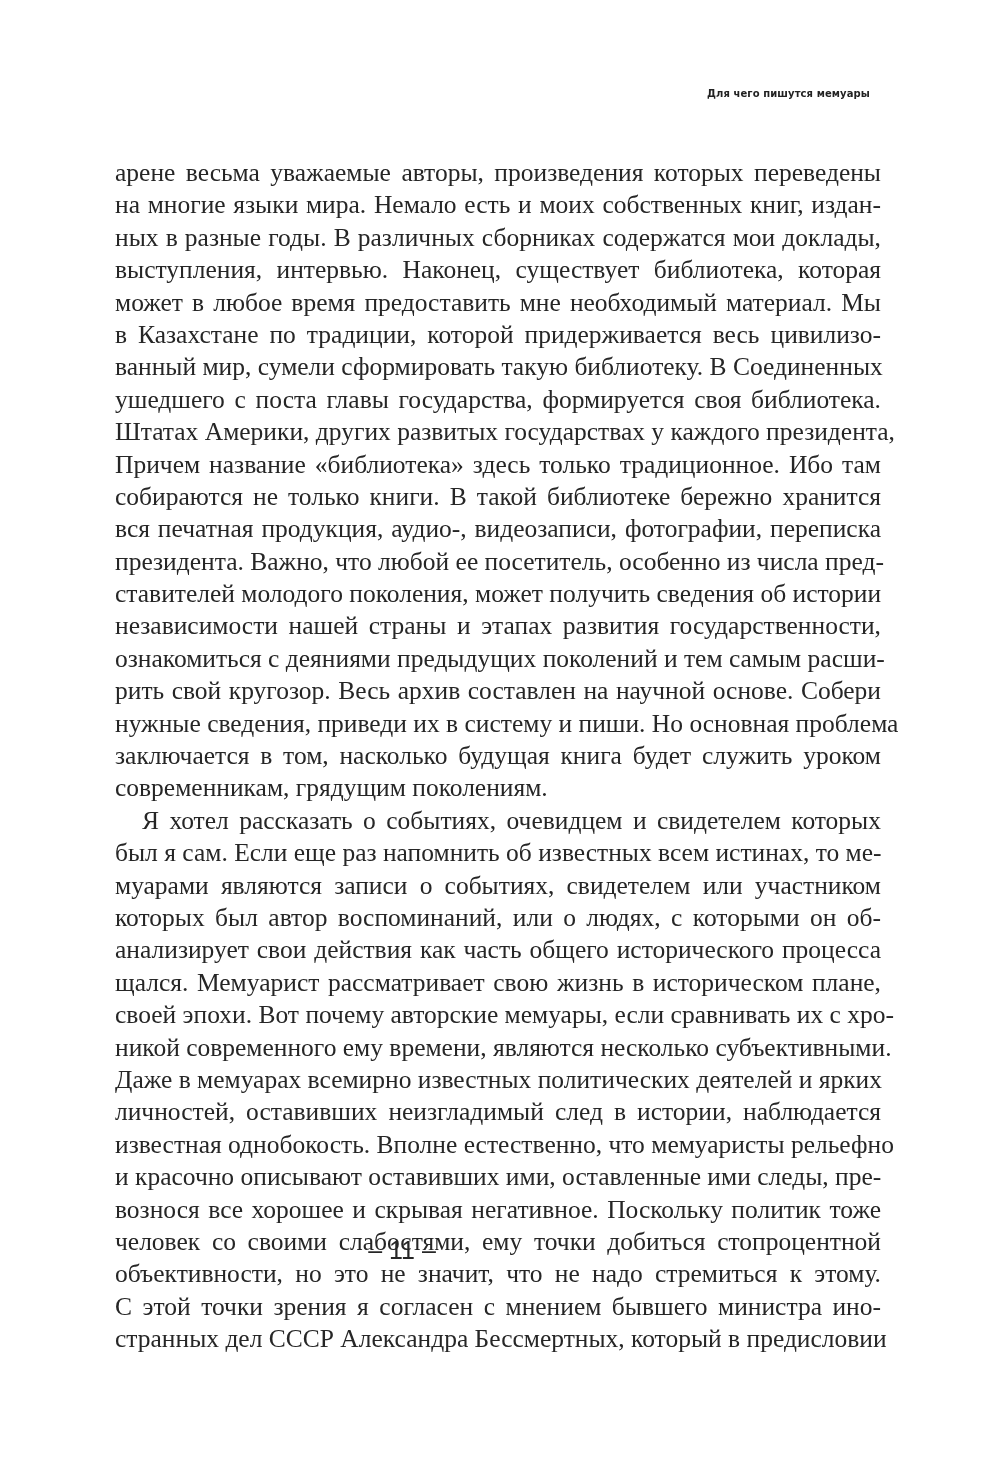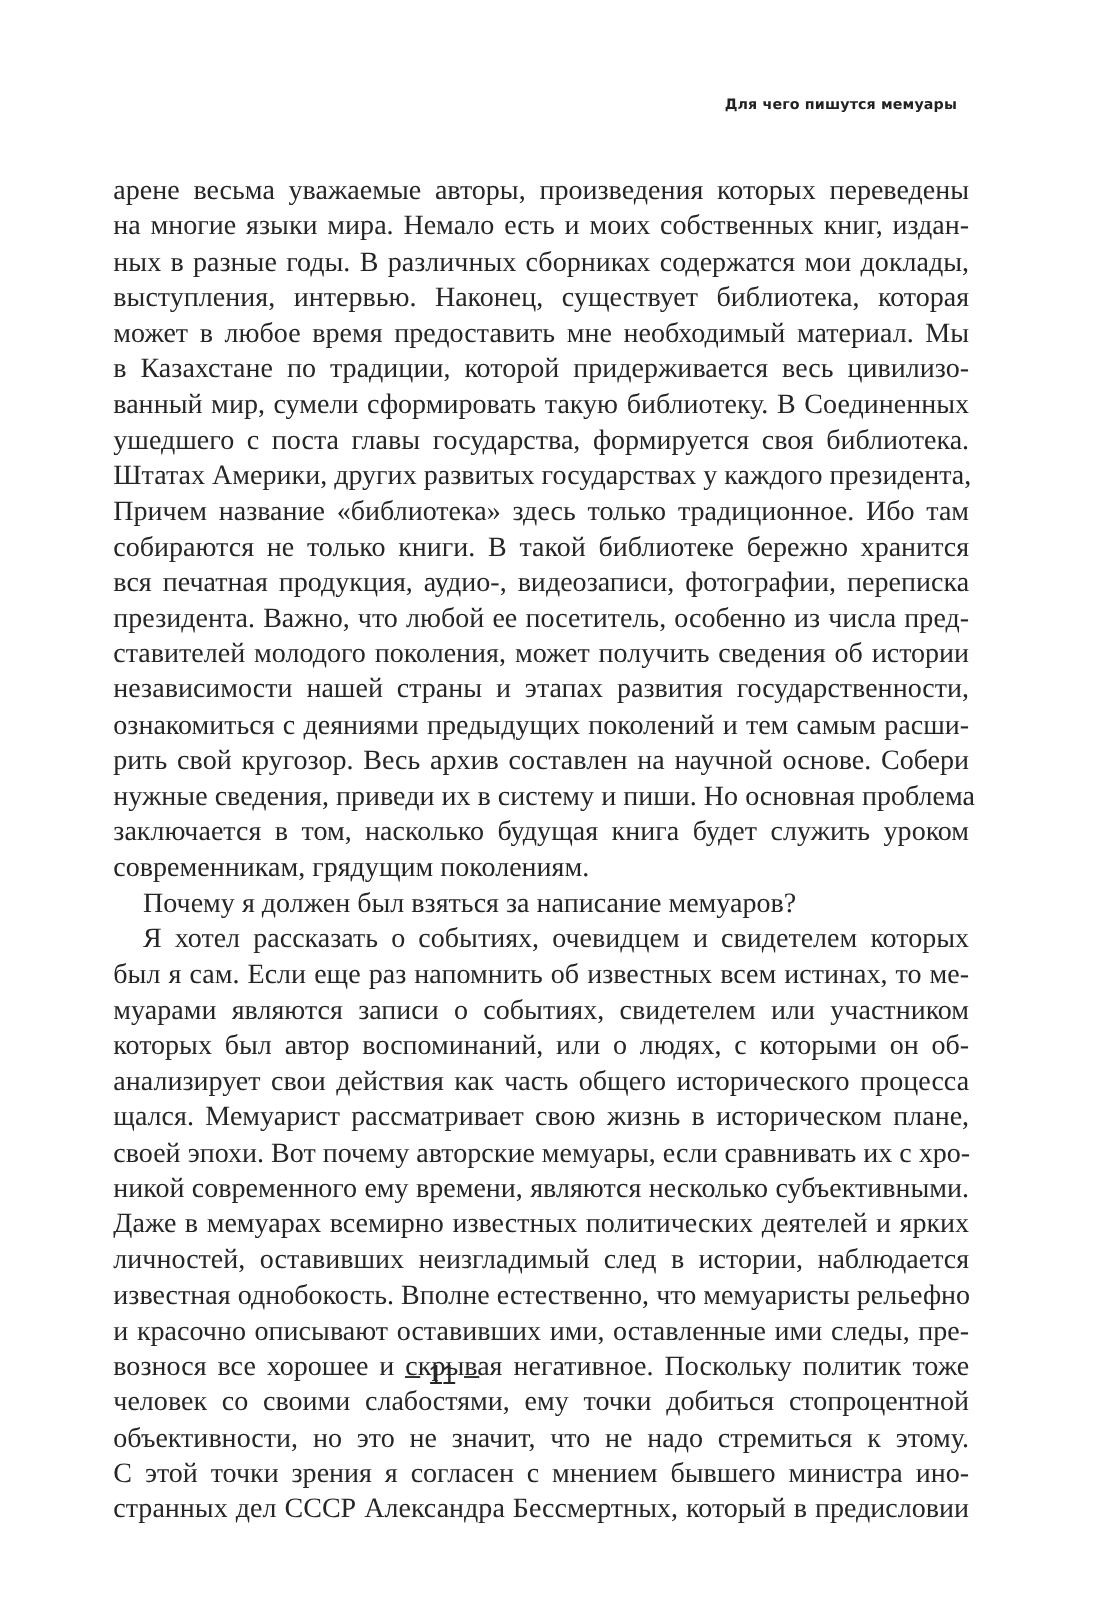--- a/index.html
+++ b/index.html
@@ -1,29 +1,29 @@
 <!DOCTYPE html>
 <html><head>
   <meta charset="utf-8">
   <style>
     html, body { margin: 0; padding: 0; background: #ffffff; }
     body { width: 1000px; height: 1467px; position: relative; overflow: hidden; }
     .running-header {
       position: absolute; top: 88px; right: 130px;
       font-family: "DejaVu Sans", sans-serif; font-weight: bold;
-      font-size: 13px; color: #222; letter-spacing: 0.1px;
+      font-size: 10px; color: #222; letter-spacing: 0.1px;
     }
     .body-text {
       position: absolute; top: 157px; left: 103px; width: 778px;
       font-family: "Liberation Serif", serif; font-size: 25.5px;
       color: #262626; line-height: 32.4px;
     }
     .line {
       display: block; white-space: nowrap; text-align: justify;
-      text-align-last: justify; height: 32.4px; overflow: visible;
+      text-align-last: justify; height: 32.4px; overflow: visible; margin-left: 12px;
     }
     .line.last { text-align-last: left; }
     .line.indent { padding-left: 27px; }
     .page-number {
       position: absolute; top: 1236px; left: 0; width: 804px; text-align: center;
       font-family: "Liberation Sans", sans-serif; font-size: 25px; color: #262626;
     }
   </style>
 </head>
 <body>
@@ -44,21 +44,20 @@
     <span class="line">собираются не только книги. В такой библиотеке бережно хранится</span>
     <span class="line">вся печатная продукция, аудио-, видеозаписи, фотографии, переписка</span>
     <span class="line">президента. Важно, что любой ее посетитель, особенно из числа пред-</span>
     <span class="line">ставителей молодого поколения, может получить сведения об истории</span>
     <span class="line">независимости нашей страны и этапах развития государственности,</span>
     <span class="line">ознакомиться с деяниями предыдущих поколений и тем самым расши-</span>
     <span class="line">рить свой кругозор. Весь архив составлен на научной основе. Собери</span>
     <span class="line">нужные сведения, приведи их в систему и пиши. Но основная проблема</span>
     <span class="line">заключается в том, насколько будущая книга будет служить уроком</span>
     <span class="line last">современникам, грядущим поколениям.</span>
-    <span class="line indent last">Почему я должен был взяться за написание мемуаров?</span>
     <span class="line indent">Я хотел рассказать о событиях, очевидцем и свидетелем которых</span>
     <span class="line">был я сам. Если еще раз напомнить об известных всем истинах, то ме-</span>
     <span class="line">муарами являются записи о событиях, свидетелем или участником</span>
     <span class="line">которых был автор воспоминаний, или о людях, с которыми он об-</span>
     <span class="line">анализирует свои действия как часть общего исторического процесса</span>
     <span class="line">щался. Мемуарист рассматривает свою жизнь в историческом плане,</span>
     <span class="line">своей эпохи. Вот почему авторские мемуары, если сравнивать их с хро-</span>
     <span class="line">никой современного ему времени, являются несколько субъективными.</span>
     <span class="line">Даже в мемуарах всемирно известных политических деятелей и ярких</span>
     <span class="line">личностей, оставивших неизгладимый след в истории, наблюдается</span>

